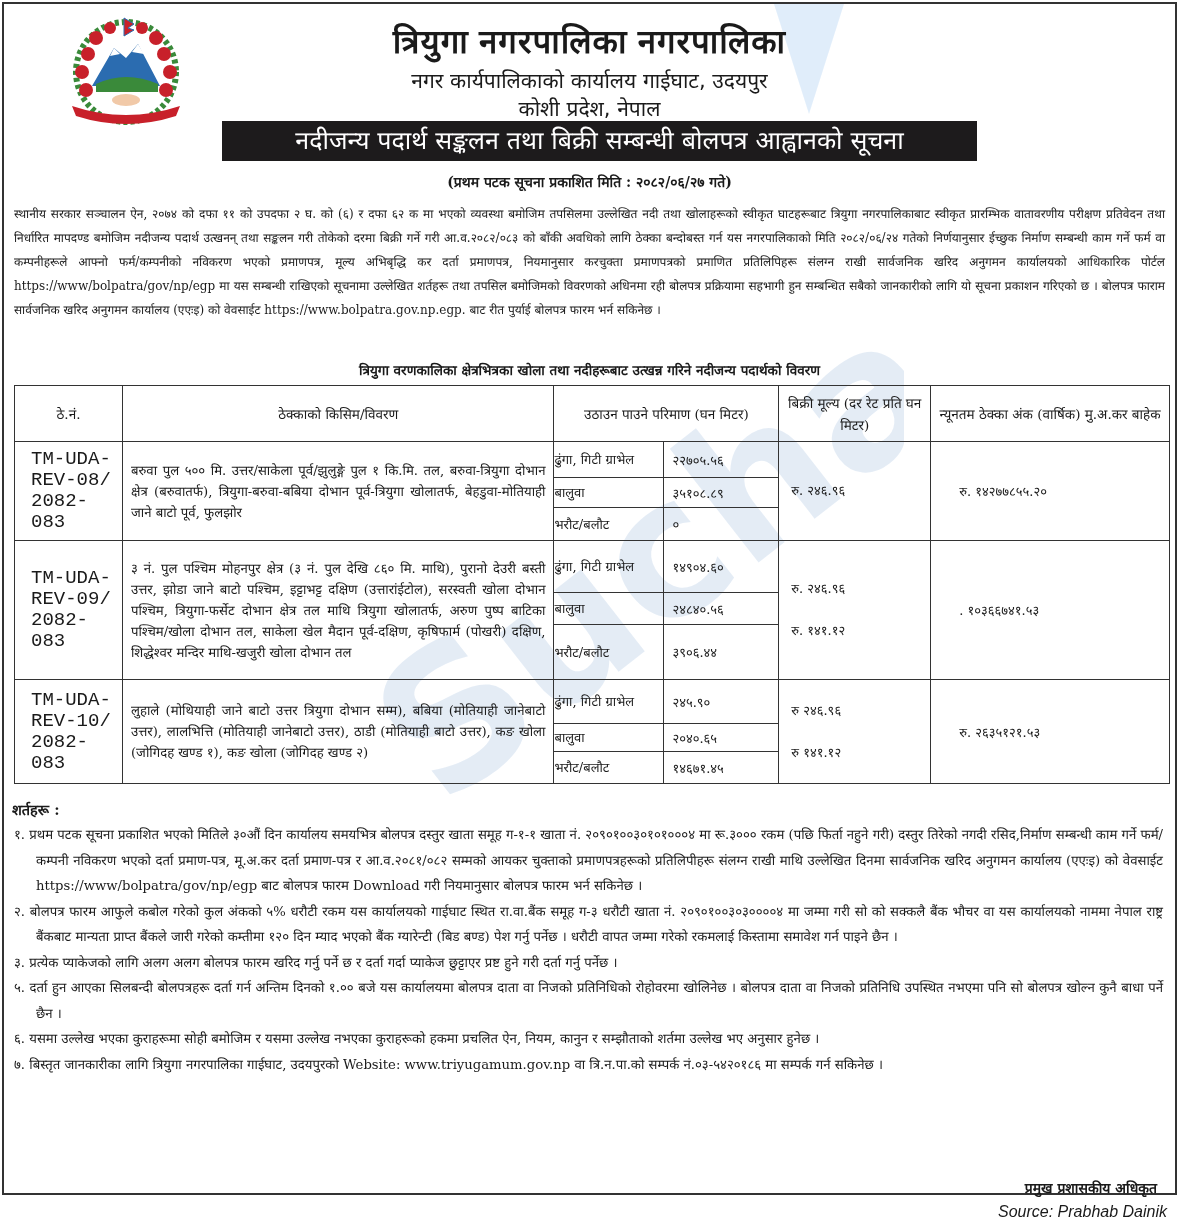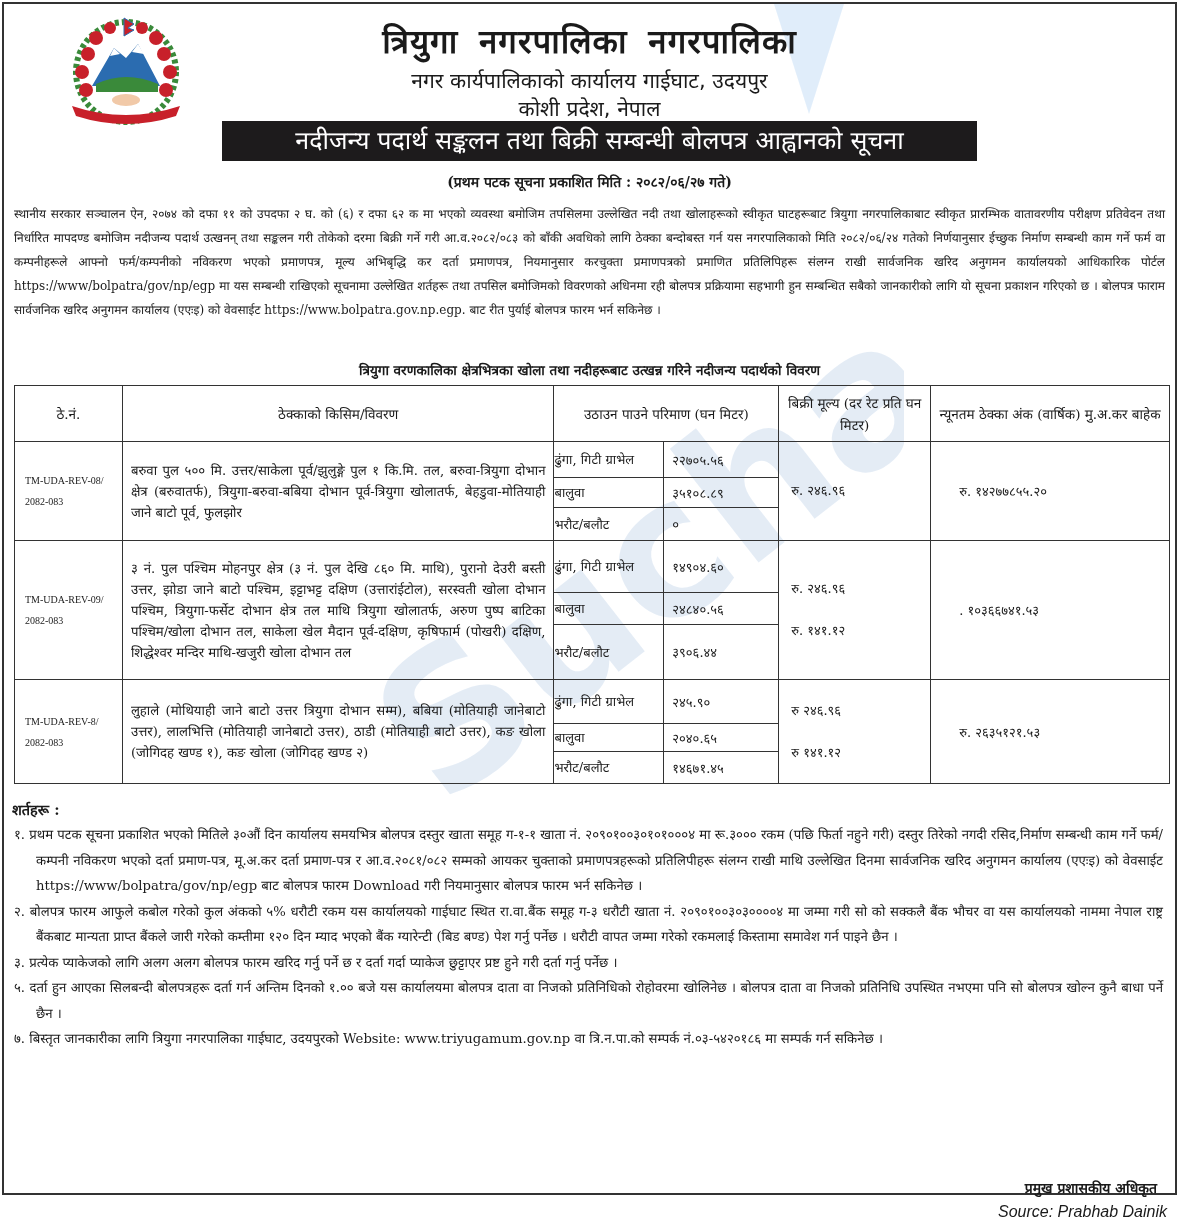--- a/index.html
+++ b/index.html
@@ -1,31 +1,31 @@
 <!DOCTYPE html>
 <html><head>
 <meta charset="utf-8">
 <style>
   * { box-sizing: border-box; margin: 0; padding: 0; }
   html, body { width: 1181px; height: 1229px; background: #ffffff; overflow: hidden; }
   body { font-family: "DejaVu Serif", serif; color: #1a1a1a; position: relative; }
   .frame { position: absolute; left: 2px; top: 2px; width: 1175px; height: 1193px; border: 2px solid #333; background: #fff; }
   .header { position: relative; height: 165px; }
   .logo { position: absolute; left: 58px; top: 10px; width: 128px; height: 118px; }
-  .title { position: absolute; left: 0; right: 0; top: 14px; text-align: center; font-family: Liberation Mono, monospace; font-size: 33px; font-weight: bold; letter-spacing: 1px; }
+  .title { position: absolute; left: 0; right: 0; top: 14px; text-align: center; font-family: Liberation Sans, sans-serif; font-size: 33px; font-weight: bold; letter-spacing: 1px; }
   .sub1 { position: absolute; left: 0; right: 0; top: 62px; text-align: center; font-family: "DejaVu Sans", sans-serif; font-size: 21px; }
   .sub2 { position: absolute; left: 0; right: 0; top: 90px; text-align: center; font-family: "DejaVu Sans", sans-serif; font-size: 21px; }
   .banner { position: absolute; left: 218px; top: 117px; width: 755px; height: 40px; background: #1d1b1c; color: #fff; text-align: center; font-family: "DejaVu Sans", sans-serif; font-size: 25px; line-height: 40px; }
   .pubdate { position: absolute; left: 0; right: 0; top: 168px; text-align: center; font-size: 14px; font-weight: bold; }
   .intro { position: absolute; left: 10px; right: 10px; top: 198px; font-size: 12px; line-height: 24px; text-align: justify; }
   .table-title { position: absolute; left: 0; right: 0; top: 357px; text-align: center; font-size: 13.5px; font-weight: bold; }
   table.main { position: absolute; left: 10px; top: 381px; width: 1156px; border-collapse: collapse; font-size: 13.2px; }
   table.main td, table.main th { border: 1.5px solid #333; vertical-align: middle; }
   table.main th { font-weight: normal; text-align: center; height: 56px; line-height: 22px; font-size: 13.5px; }
-  .tno { font-family: Liberation Serif, serif; font-size: 10px; line-height: 21px; padding-left: 10px; }
+  .tno { font-family: Liberation Mono, monospace; font-size: 19px; line-height: 21px; padding-left: 16px; }
   .desc { padding: 4px 8px; line-height: 21px; text-align: justify; }
   .mat { line-height: 17px; font-size: 13px; }
   .qty { padding-left: 8px; font-size: 13px; }
   .rate { padding-left: 12px; font-size: 13px; line-height: 42px; }
   .amt { padding-left: 28px; font-size: 13px; }
   .terms-h { position: absolute; left: 8px; top: 795px; font-size: 14.5px; font-weight: bold; }
   .terms { position: absolute; left: 10px; right: 12px; top: 818px; font-size: 13.2px; line-height: 25.5px; text-align: justify; list-style: none; }
   .terms li { padding-left: 22px; text-indent: -22px; }
   .sign { position: absolute; right: 18px; top: 1174px; font-size: 14px; font-weight: bold; }
   .source { position: absolute; right: 14px; top: 1203px; font-family: "Liberation Sans", sans-serif; font-style: italic; font-size: 16px; }
@@ -129,21 +129,21 @@
       <tr style="height:32px">
         <td class="mat">बालुवा</td>
         <td class="qty">२४८४०.५६</td>
       </tr>
       <tr style="height:55px">
         <td class="mat">भरौट/बलौट</td>
         <td class="qty">३९०६.४४</td>
       </tr>
 
       <tr style="height:44px">
-        <td rowspan="3" class="tno">TM-UDA-REV-8/ 2082-083</td>
+        <td rowspan="3" class="tno">TM-UDA-REV-10/ 2082-083</td>
         <td rowspan="3" class="desc">लुहाले (मोथियाही जाने बाटो उत्तर त्रियुगा दोभान सम्म), बबिया (मोतियाही जानेबाटो उत्तर), लालभित्ति (मोतियाही जानेबाटो उत्तर), ठाडी (मोतियाही बाटो उत्तर), कङ खोला (जोगिदह खण्ड १), कङ खोला (जोगिदह खण्ड २)</td>
         <td class="mat">ढुंगा, गिटी ग्राभेल</td>
         <td class="qty">२४५.९०</td>
         <td rowspan="3" class="rate">
             <div>रु २४६.९६</div>
             <div>रु १४१.१२</div>
           </td>
         <td rowspan="3" class="amt">रु. २६३५१२१.५३</td>
       </tr>
       <tr style="height:28px">
@@ -156,19 +156,20 @@
       </tr>
     </tbody>
   </table>
 
   <div class="terms-h">शर्तहरू :</div>
   <ol class="terms">
     <li>१. प्रथम पटक सूचना प्रकाशित भएको मितिले ३०औं दिन कार्यालय समयभित्र बोलपत्र दस्तुर खाता समूह ग-१-१ खाता नं. २०९०१००३०१०१०००४ मा रू.३००० रकम (पछि फिर्ता नहुने गरी) दस्तुर तिरेको नगदी रसिद,निर्माण सम्बन्धी काम गर्ने फर्म/कम्पनी नविकरण भएको दर्ता प्रमाण-पत्र, मू.अ.कर दर्ता प्रमाण-पत्र र आ.व.२०८१/०८२ सम्मको आयकर चुक्ताको प्रमाणपत्रहरूको प्रतिलिपीहरू संलग्न राखी माथि उल्लेखित दिनमा सार्वजनिक खरिद अनुगमन कार्यालय (एएःइ) को वेवसाईट https://www/bolpatra/gov/np/egp बाट बोलपत्र फारम Download गरी नियमानुसार बोलपत्र फारम भर्न सकिनेछ ।</li>
     <li>२. बोलपत्र फारम आफुले कबोल गरेको कुल अंकको ५% धरौटी रकम यस कार्यालयको गाईघाट स्थित रा.वा.बैंक समूह ग-३ धरौटी खाता नं. २०९०१००३०३००००४ मा जम्मा गरी सो को सक्कलै बैंक भौचर वा यस कार्यालयको नाममा नेपाल राष्ट्र बैंकबाट मान्यता प्राप्त बैंकले जारी गरेको कम्तीमा १२० दिन म्याद भएको बैंक ग्यारेन्टी (बिड बण्ड) पेश गर्नु पर्नेछ । धरौटी वापत जम्मा गरेको रकमलाई किस्तामा समावेश गर्न पाइने छैन ।</li>
     <li>३. प्रत्येक प्याकेजको लागि अलग अलग बोलपत्र फारम खरिद गर्नु पर्ने छ र दर्ता गर्दा प्याकेज छुट्टाएर प्रष्ट हुने गरी दर्ता गर्नु पर्नेछ ।</li>
     <li>५. दर्ता हुन आएका सिलबन्दी बोलपत्रहरू दर्ता गर्न अन्तिम दिनको १.०० बजे यस कार्यालयमा बोलपत्र दाता वा निजको प्रतिनिधिको रोहोवरमा खोलिनेछ । बोलपत्र दाता वा निजको प्रतिनिधि उपस्थित नभएमा पनि सो बोलपत्र खोल्न कुनै बाधा पर्ने छैन ।</li>
+    <li>६. यसमा उल्लेख भएका कुराहरूमा सोही बमोजिम र यसमा उल्लेख नभएका कुराहरूको हकमा प्रचलित ऐन, नियम, कानुन र सम्झौताको शर्तमा उल्लेख भए अनुसार हुनेछ ।</li>
     <li>७. बिस्तृत जानकारीका लागि त्रियुगा नगरपालिका गाईघाट, उदयपुरको Website: www.triyugamum.gov.np वा त्रि.न.पा.को सम्पर्क नं.०३-५४२०१८६ मा सम्पर्क गर्न सकिनेछ ।</li>
   </ol>
 
   <div class="sign">प्रमुख प्रशासकीय अधिकृत</div>
 </div>
 
 <div class="source">Source: Prabhab Dainik</div>
 
 </body></html>

